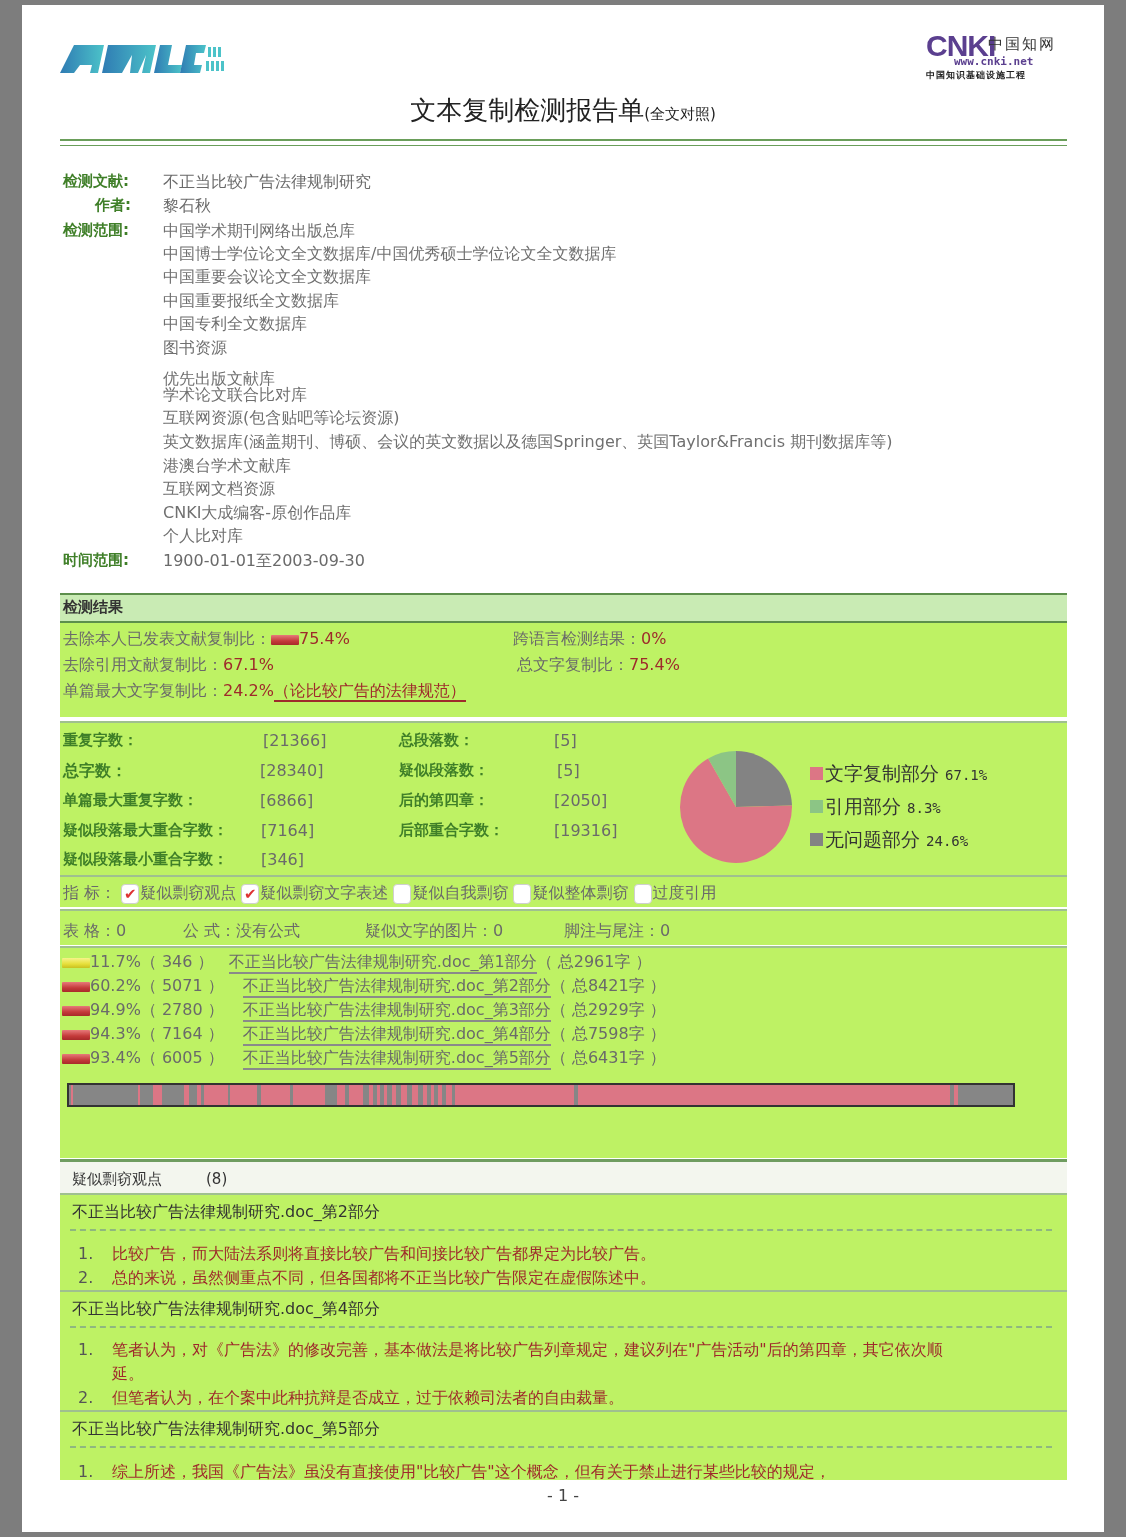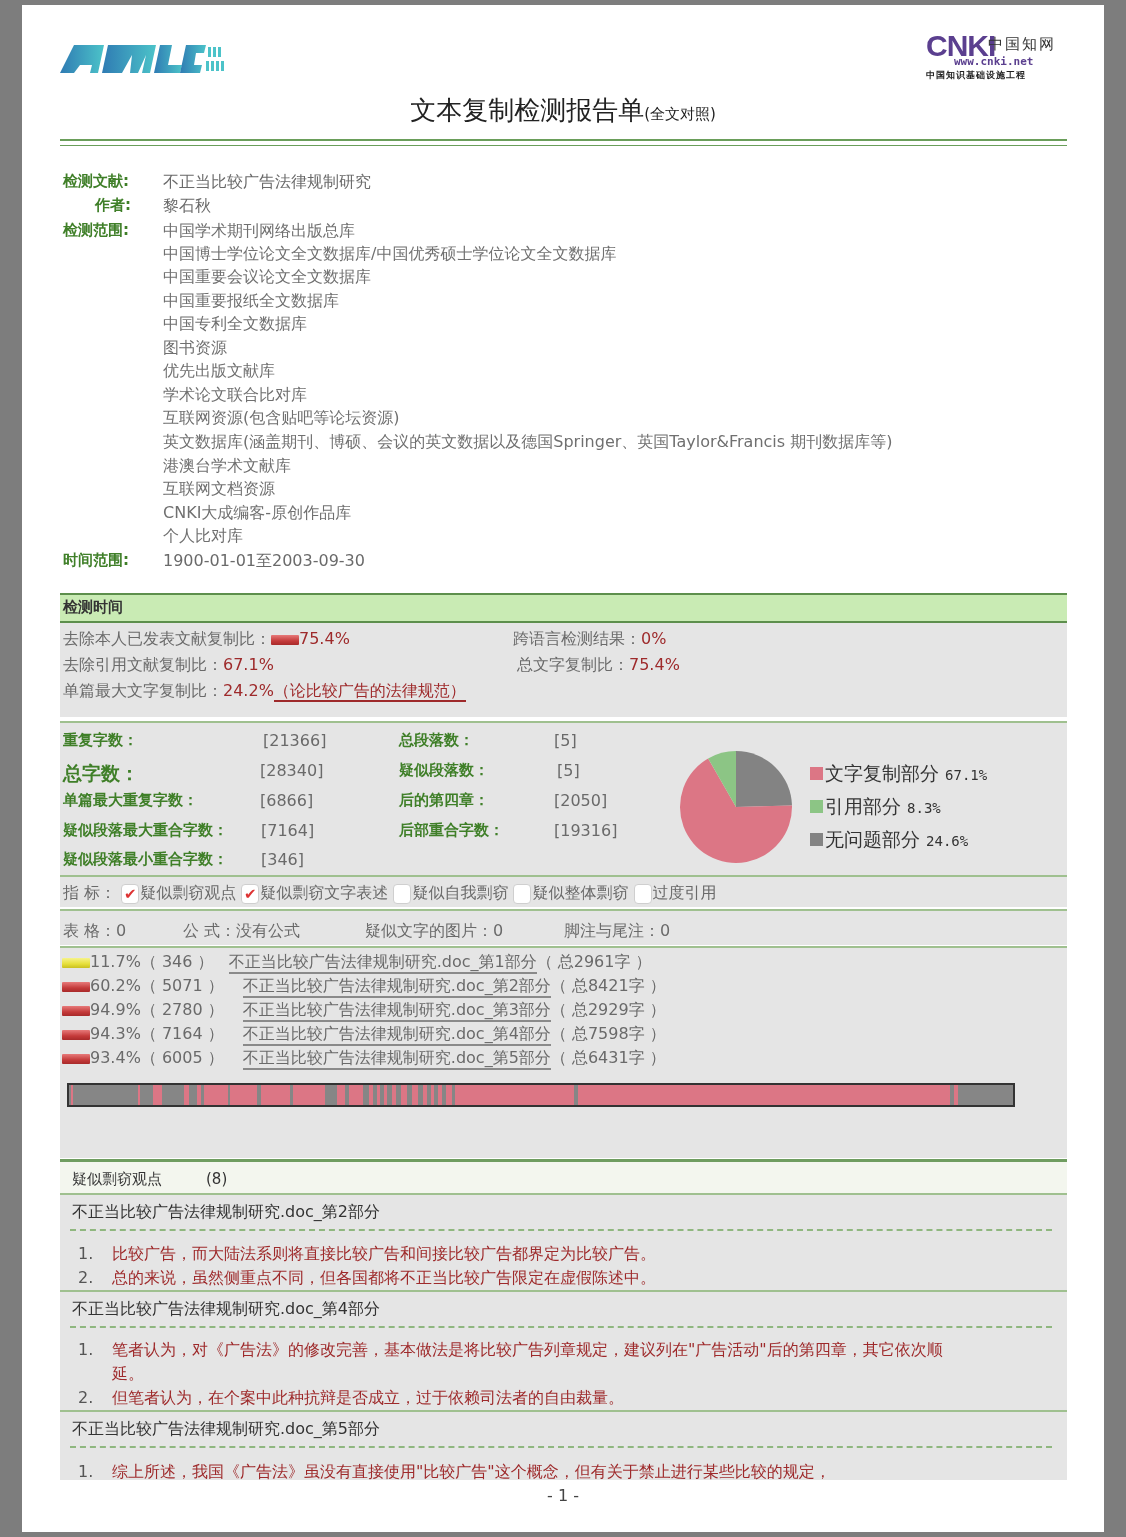--- a/index.html
+++ b/index.html
@@ -15,21 +15,21 @@
   .title small{font-size:15px;}
   .rule-dbl{position:absolute;left:38px;width:1007px;height:4px;border-top:2px solid #6a9e5a;border-bottom:1px solid #6a9e5a;}
   .infobar{position:absolute;left:38px;top:143px;width:1007px;height:22px;background:#f3f6ee;}
   .red{color:#9e2a2b;}
   .green-lbl{color:#3f7f28;}
   .gray{color:#6a6a6a;}
   .t16{font-size:16px;}
   .abs{position:absolute;white-space:nowrap;}
   .range-item{position:absolute;left:141px;font-size:16px;color:#707070;white-space:nowrap;}
   .sect-hdr{position:absolute;left:38px;width:1007px;height:26px;background:#c9ebb4;border-top:2px solid #5d8f4c;border-bottom:2px solid #5d8f4c;}
-  .gray-panel{position:absolute;left:38px;width:1007px;background:#e5e5e5;}
+  .gray-panel{position:absolute;left:38px;width:1007px;background:#bef264;}
   .hline{position:absolute;left:38px;width:1007px;height:0;border-top:2px solid #9fc08f;}
   .swatch{display:inline-block;width:28px;height:10px;vertical-align:middle;border-radius:1px;}
   .sw-red{background:linear-gradient(#e77a7a,#c43a3a 60%,#a82a2a);}
   .sw-yel{background:linear-gradient(#f6f38a,#e6df3a 60%,#c9c020);}
   .uline{border-bottom:2px solid #8a8a8a;padding-bottom:1px;}
   .chk{display:inline-block;width:16px;height:18px;border:1px solid #cfcfcf;border-radius:4px;background:#fff;vertical-align:middle;text-align:center;line-height:18px;color:#d33;font-size:15px;margin-right:1px;}
   .bar{position:absolute;left:45px;top:1078px;width:944px;height:20px;border:2px solid #333;background:#868686;overflow:hidden;}
   .seg{position:absolute;top:0;height:100%;background:#dc7685;}
   .dash{position:absolute;left:48px;width:982px;height:0;border-top:2px dashed #8fb77f;}
   .pt-item{position:absolute;left:56px;font-size:16px;white-space:nowrap;}
@@ -84,35 +84,35 @@
   <span class="abs gray t16" style="left:141px;top:191px">黎石秋</span>
   <span class="abs green-lbl t16" style="left:41px;top:216px;font-weight:bold;font-size:15px">检测范围:</span>
 
   <div>
     <span class="range-item" style="top:216px">中国学术期刊网络出版总库</span>
     <span class="range-item" style="top:239px">中国博士学位论文全文数据库/中国优秀硕士学位论文全文数据库</span>
     <span class="range-item" style="top:262px">中国重要会议论文全文数据库</span>
     <span class="range-item" style="top:286px">中国重要报纸全文数据库</span>
     <span class="range-item" style="top:309px">中国专利全文数据库</span>
     <span class="range-item" style="top:333px">图书资源</span>
-    <span class="range-item" style="top:356px">优先出版文献库</span>
+    <span class="range-item" style="top:364px">优先出版文献库</span>
     <span class="range-item" style="top:380px">学术论文联合比对库</span>
     <span class="range-item" style="top:403px">互联网资源(包含贴吧等论坛资源)</span>
     <span class="range-item" style="top:427px">英文数据库(涵盖期刊、博硕、会议的英文数据以及德国Springer、英国Taylor&amp;Francis 期刊数据库等)</span>
     <span class="range-item" style="top:451px">港澳台学术文献库</span>
     <span class="range-item" style="top:474px">互联网文档资源</span>
     <span class="range-item" style="top:498px">CNKI大成编客-原创作品库</span>
     <span class="range-item" style="top:521px">个人比对库</span>
   </div>
 
   <span class="abs green-lbl t16" style="left:41px;top:546px;font-weight:bold;font-size:15px">时间范围:</span>
   <span class="abs gray t16" style="left:141px;top:546px">1900-01-01至2003-09-30</span>
 
   <div class="sect-hdr" style="top:588px">
-    <span class="abs" style="left:3px;top:3px;font-size:15px;color:#333;font-weight:bold">检测时间</span>
+    <span class="abs" style="left:3px;top:3px;font-size:15px;color:#333;font-weight:bold">检测结果</span>
   </div>
 
   <div class="gray-panel" style="top:618px;height:94px">
     <span class="abs t16" style="left:3px;top:6px">
       <span class="gray">去除本人已发表文献复制比：</span><span class="swatch sw-red"></span><span class="red">75.4%</span>
     </span>
     <span class="abs t16" style="left:453px;top:6px">
       <span class="gray">跨语言检测结果：</span><span class="red">0%</span>
     </span>
     <span class="abs t16" style="left:3px;top:32px">
@@ -124,21 +124,21 @@
     <span class="abs t16" style="left:3px;top:58px">
       <span class="gray">单篇最大文字复制比：</span><span class="red">24.2%</span><span class="red" style="border-bottom:2px solid #9e2a2b">（论比较广告的法律规范）</span>
     </span>
   </div>
 
   <div class="hline" style="top:716px"></div>
 
   <div class="gray-panel" style="top:718px;height:152px">
     <span class="abs green-lbl t16" style="left:3px;top:8px;font-weight:bold;font-size:15px">重复字数：</span>
     <span class="abs gray t16" style="left:203px;top:8px">[21366]</span>
-    <span class="abs green-lbl t16" style="left:3px;top:38px;font-weight:bold;font-size:19px">总字数：</span>
+    <span class="abs green-lbl t16" style="left:3px;top:38px;font-weight:bold;font-size:16px">总字数：</span>
     <span class="abs gray t16" style="left:200px;top:38px">[28340]</span>
     <span class="abs green-lbl t16" style="left:3px;top:68px;font-weight:bold;font-size:15px">单篇最大重复字数：</span>
     <span class="abs gray t16" style="left:200px;top:68px">[6866]</span>
     <span class="abs green-lbl t16" style="left:3px;top:98px;font-weight:bold;font-size:15px">疑似段落最大重合字数：</span>
     <span class="abs gray t16" style="left:201px;top:98px">[7164]</span>
     <span class="abs green-lbl t16" style="left:3px;top:127px;font-weight:bold;font-size:15px">疑似段落最小重合字数：</span>
     <span class="abs gray t16" style="left:201px;top:127px">[346]</span>
 
     <span class="abs green-lbl t16" style="left:339px;top:8px;font-weight:bold;font-size:15px">总段落数：</span>
     <span class="abs gray t16" style="left:494px;top:8px">[5]</span>

